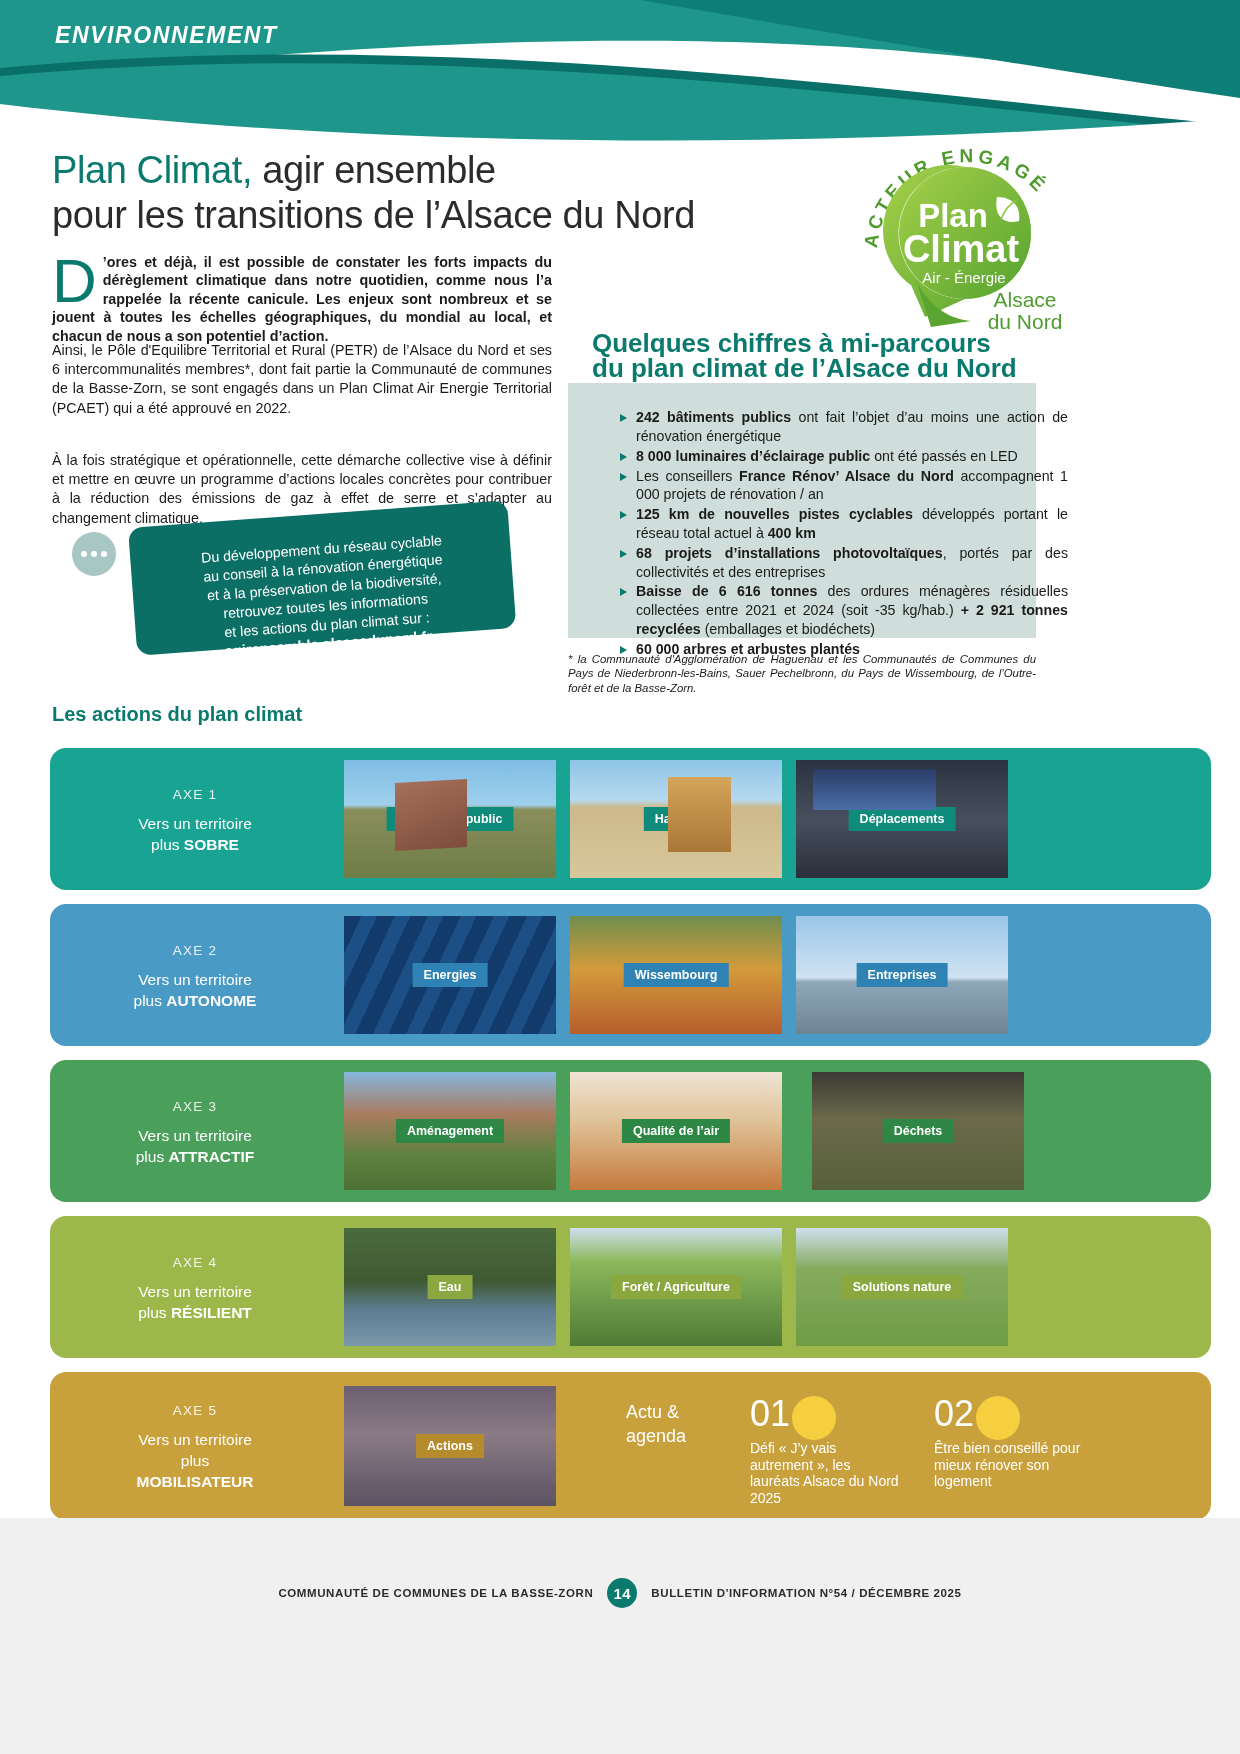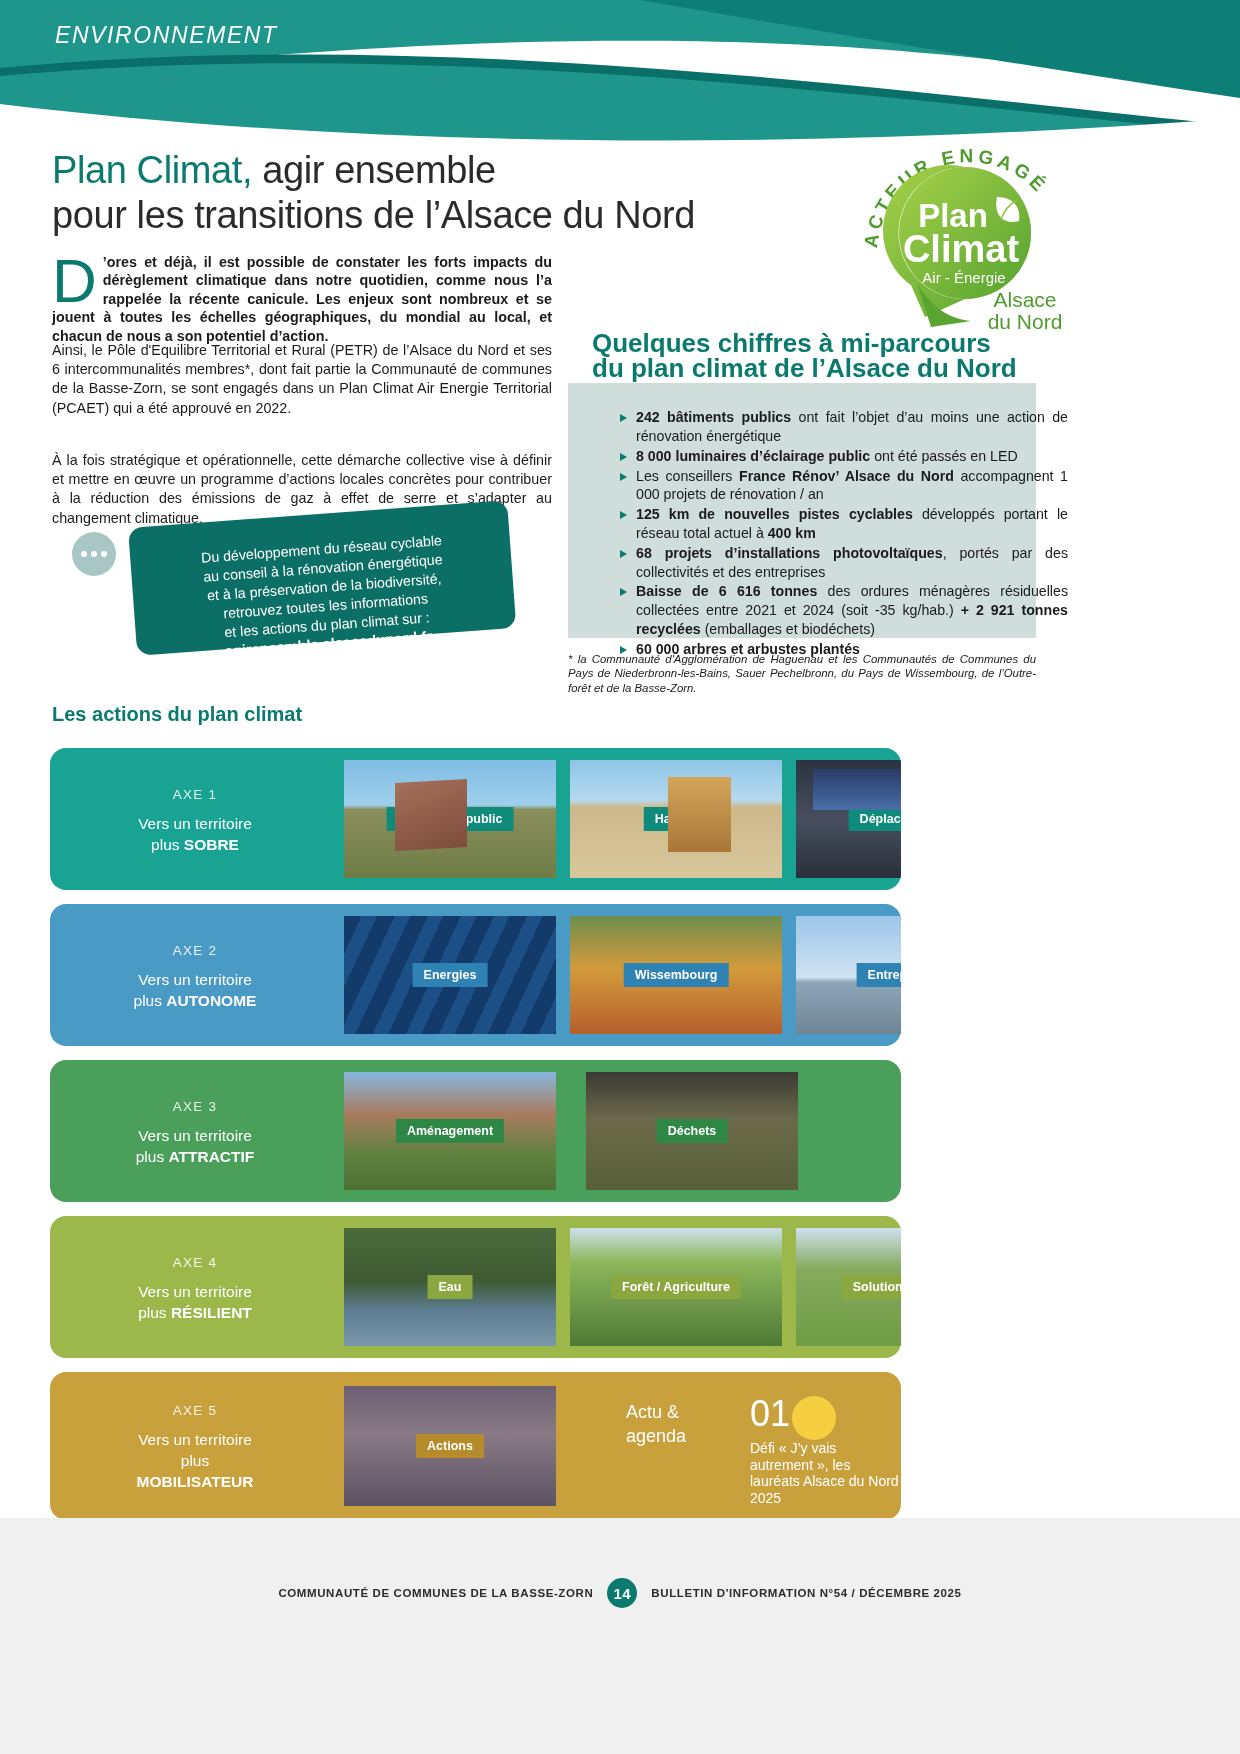--- a/index.html
+++ b/index.html
@@ -8,21 +8,21 @@
     background:#ffffff;
     font-family:"Liberation Sans", sans-serif;
     position:relative;overflow:hidden;
     -webkit-font-smoothing:antialiased;
   }
   
   .hdr{position:absolute;left:0;top:0;width:1240px;height:150px;overflow:hidden;}
   .hdr svg{display:block;}
   .hdr-title{
     position:absolute;left:55px;top:22px;
-    color:#ffffff;font-size:23px;font-weight:400;
+    color:#ffffff;font-size:23px;font-weight:700;
     font-style:italic;letter-spacing:1.6px;
   }
   
   .title{
     position:absolute;left:52px;top:148px;width:760px;
     font-size:38px;line-height:45px;color:#2b2b2b;font-weight:400;
     letter-spacing:-0.4px;
   }
   .title b{color:#0b7a6e;font-weight:400;}
   
@@ -97,21 +97,21 @@
     text-align:justify;
   }
   
   .sec-title{
     position:absolute;left:52px;top:703px;
     color:#0b7a6e;font-size:20px;font-weight:700;
   }
   
   .axes{position:absolute;left:50px;top:748px;width:1012px;}
   .axe{
-    position:relative;width:851px;height:142px;margin-bottom:14px;
+    position:relative;width:1161px;height:142px;margin-bottom:14px;
     border-radius:16px 16px 16px 16px;overflow:hidden;
   }
   .axe .label{
     position:absolute;left:0;top:0;width:290px;height:142px;
     display:flex;flex-direction:column;align-items:center;justify-content:center;
     color:#ffffff;text-align:center;line-height:21px;
   }
   .axe .axe-no{font-size:13.5px;letter-spacing:1.2px;opacity:.88;margin-bottom:8px;}
   .axe .axe-txt{font-size:15.5px;}
   .axe .axe-txt b{font-weight:700;}
@@ -319,20 +319,23 @@
     <div class="axe axe3">
       <div class="label">
         <div class="axe-no">AXE 3</div>
         <div class="axe-txt">Vers un territoire</div>
         <div class="axe-txt">plus <b>ATTRACTIF</b></div>
       </div>
       <div class="photos">
         <div class="ph img-amenagement">
           <div class="cap">Aménagement</div>
         </div>
+        <div class="ph img-qualite">
+          <div class="cap">Qualité de l’air</div>
+        </div>
         <div class="ph img-dechets">
           <div class="cap">Déchets</div>
         </div>
       </div>
     </div>
     <div class="axe axe4">
       <div class="label">
         <div class="axe-no">AXE 4</div>
         <div class="axe-txt">Vers un territoire</div>
         <div class="axe-txt">plus <b>RÉSILIENT</b></div>

